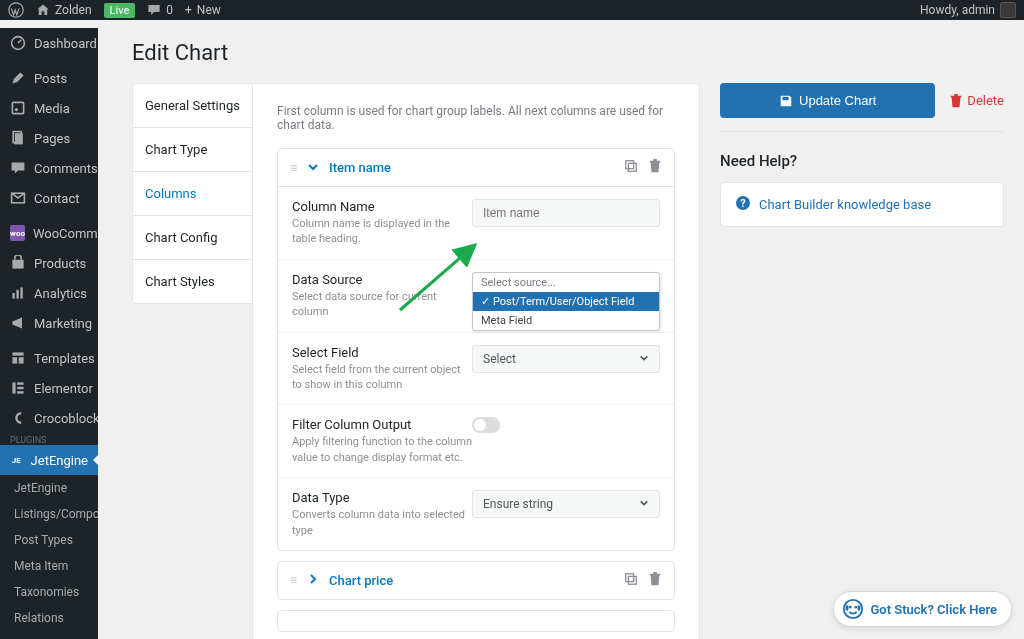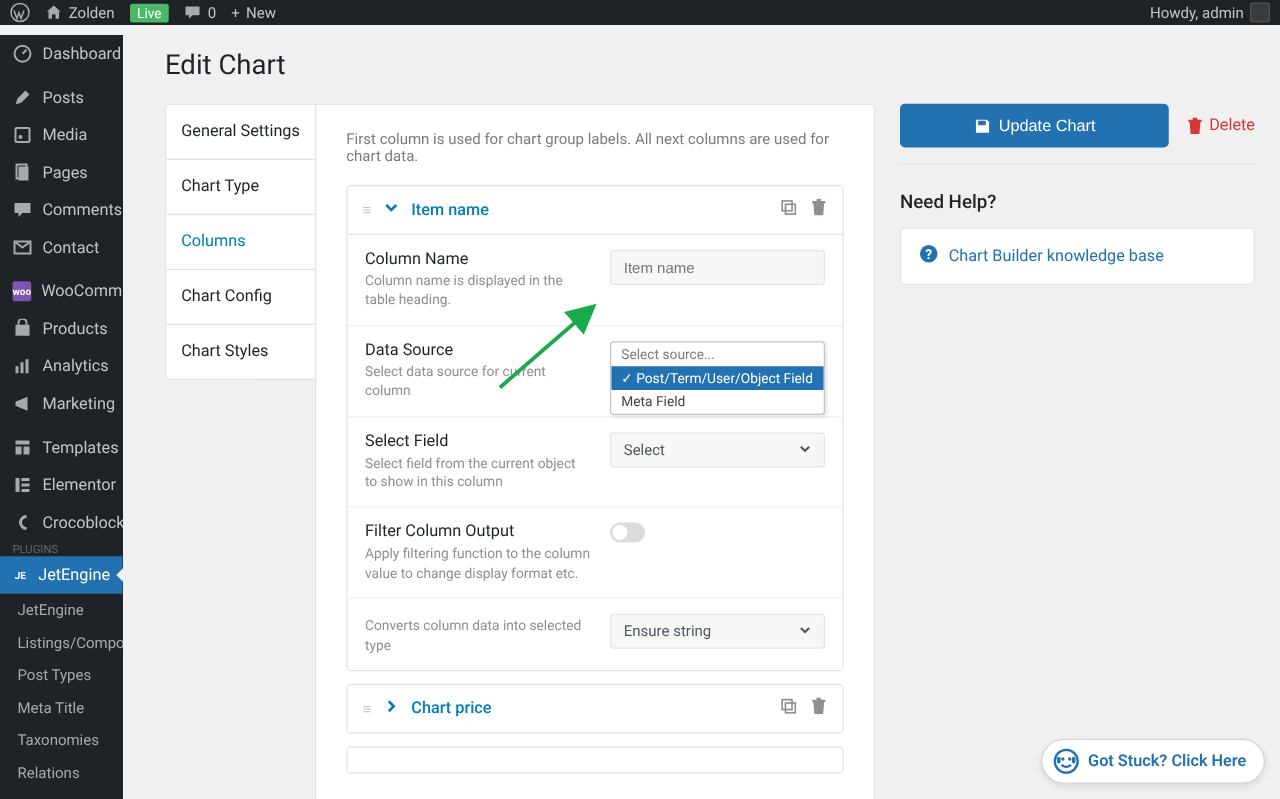--- a/index.html
+++ b/index.html
@@ -42,21 +42,21 @@
 
 .accordion { border: 1px solid #e2e4e7; border-radius: 4px; margin-bottom: 10px; background: #fff; }
 .acc-head { display: flex; align-items: center; padding: 10px 12px; gap: 10px; }
 .drag-handle { color: #c3c4c7; cursor: grab; font-size:12px; }
 .acc-chevron { color: #007cba; font-size: 14px; }
 .acc-title { color: #007cba; font-weight: 500; flex: 1; font-size: 13px; }
 .acc-actions { display: flex; gap: 10px; color: #8c8f94; }
 .acc-icon { cursor: pointer; }
 
 .acc-body { border-top: 1px solid #e2e4e7; }
-.field-row { display: flex; border-bottom: 1px solid #f0f0f1; padding: 12px 14px; gap: 16px; align-items: flex-start; }
+.field-row { display: flex; border-bottom: 1px solid #f0f0f1; padding: 12px 14px; align-items: flex-start; }
 .field-row:last-child { border-bottom: none; }
 .field-label { width: 180px; }
 .field-label-title { font-size: 13px; color: #1d2327; }
 .field-label-desc { font-size: 11px; color: #8c8f94; margin-top: 2px; line-height: 1.4; }
 .field-control { flex: 1; position: relative; }
 .text-input, .select { width: 100%; padding: 6px 10px; border: 1px solid #e2e4e7; border-radius: 3px; background: #f6f7f7; font-size: 12px; color: #50575e; }
 .select { display: flex; justify-content: space-between; align-items: center; cursor: pointer; background: #f6f7f7; }
 .chev { color: #50575e; }
 
 .dropdown { position: absolute; top: 0; left: 0; right: 0; background: #fff; border: 1px solid #c3c4c7; border-radius: 3px; overflow: hidden; z-index: 10; font-size: 11px; box-shadow: 1px 1px 3px rgba(0,0,0,.1);}
@@ -237,21 +237,21 @@
       <span>Crocoblock</span>
     </div>
   <div class="sidebar-heading">PLUGINS</div>
   <div class="sidebar-item active">
       <span class="menu-icon" style="background:#2271b1;border-radius:2px;font-size:8px;font-weight:bold;">JE</span>
       <span>JetEngine</span>
     </div>
   <div class="sidebar-sub">JetEngine</div>
   <div class="sidebar-sub">Listings/Components</div>
   <div class="sidebar-sub">Post Types</div>
-  <div class="sidebar-sub">Meta Title</div>
+  <div class="sidebar-sub">Meta Item</div>
   <div class="sidebar-sub">Taxonomies</div>
   <div class="sidebar-sub">Relations</div>
   <div class="sidebar-sub">Options Pages</div>
 
 </div>
 
 <div class="main">
   <h1 class="page-title">Edit Chart</h1>
 
   <div class="layout">
@@ -323,20 +323,21 @@
               <div class="field-label">
                   <div class="field-label-title">Filter Column Output</div>
                   <div class="field-label-desc">Apply filtering function to the column value to change display format etc.</div>
                 </div>
               <div class="field-control">
                   <div class="toggle"></div>
                 </div>
             </div>
             <div class="field-row">
               <div class="field-label">
+                  <div class="field-label-title">Data Type</div>
                   <div class="field-label-desc">Converts column data into selected type</div>
                 </div>
               <div class="field-control">
                   <div class="select">
                     <span>Ensure string</span>
                     <span class="chev"><svg width="10" height="10" viewBox="0 0 12 12">
                         <path d="M2 4l4 4 4-4" fill="none" stroke="#50575e" stroke-width="2"></path>
                       </svg></span>
                   </div>
                 </div>

